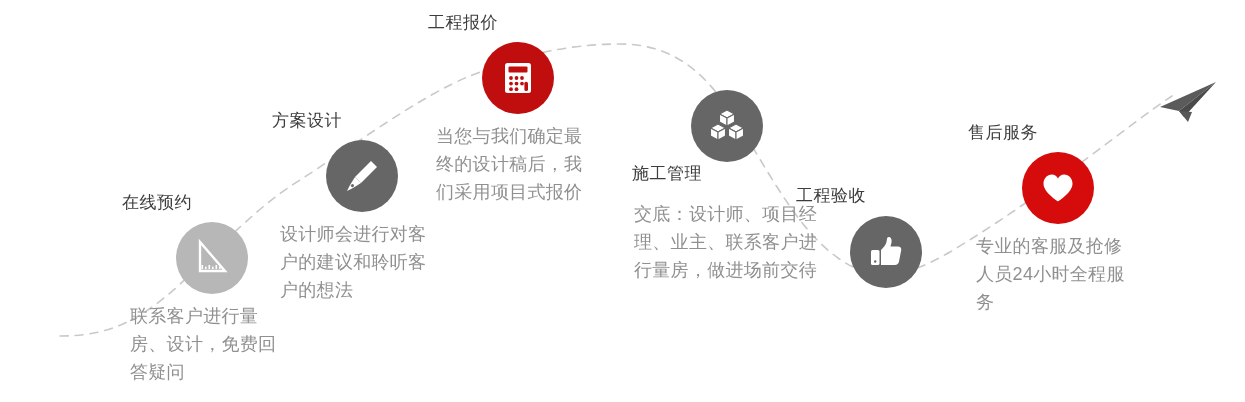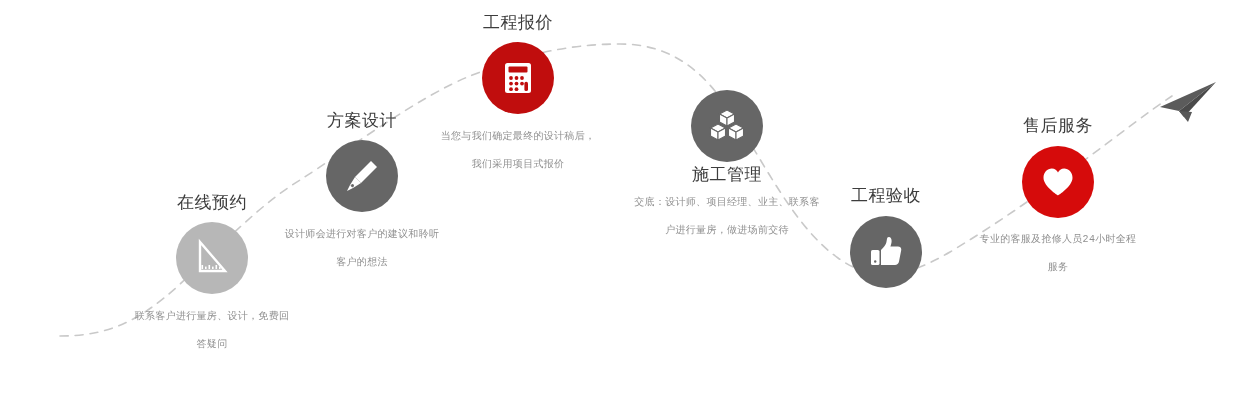--- a/index.html
+++ b/index.html
@@ -22,58 +22,58 @@
     position: absolute;
     left: 0;
     top: 0;
     width: 1245px;
     height: 402px;
     pointer-events: none;
   }
   .step {
     position: absolute;
     width: 180px;
-    text-align: center;
+    text-align: left;
   }
   .step-title {
     font-size: 17px;
     color: #3d3d3d;
     line-height: 22px;
     letter-spacing: 0.5px;
     white-space: nowrap;
   }
   .icon-badge {
     width: 72px;
     height: 72px;
     border-radius: 50%;
     margin: 8px auto 8px auto;
     display: flex;
     align-items: center;
     justify-content: center;
     position: relative;
   }
   .icon-badge svg { display: block; }
   .step-desc {
-    font-size: 10px;
+    font-size: 18px;
     color: #909090;
     line-height: 28px;
     letter-spacing: 0.3px;
     padding: 0 8px;
   }
   
   #step-1 { left: 122px; top: 192px; }
   #step-2 { left: 272px; top: 110px; }
   #step-3 { left: 428px; top: 12px;  }
   #step-4 { left: 632px; top: 90px;  }
   #step-5 { left: 796px; top: 186px; font-family: Liberation Mono, monospace; }
-  #step-6 { left: 968px; top: 116px; font-family: Liberation Mono, monospace; }
+  #step-6 { left: 968px; top: 122px; }
 
   
   #step-4 .icon-badge { margin: 0 auto 2px auto; }
-  #step-4 .step-title { margin-bottom: 2px; }
+  #step-4 .step-title { margin-bottom: 14px; font-family: Liberation Mono, monospace; }
   #step-4 { width: 190px; }
   #step-4 .step-desc { padding: 0 2px; }
 
   .plane {
     position: absolute;
     left: 1148px;
     top: 78px;
   }
 </style>
 </head>

